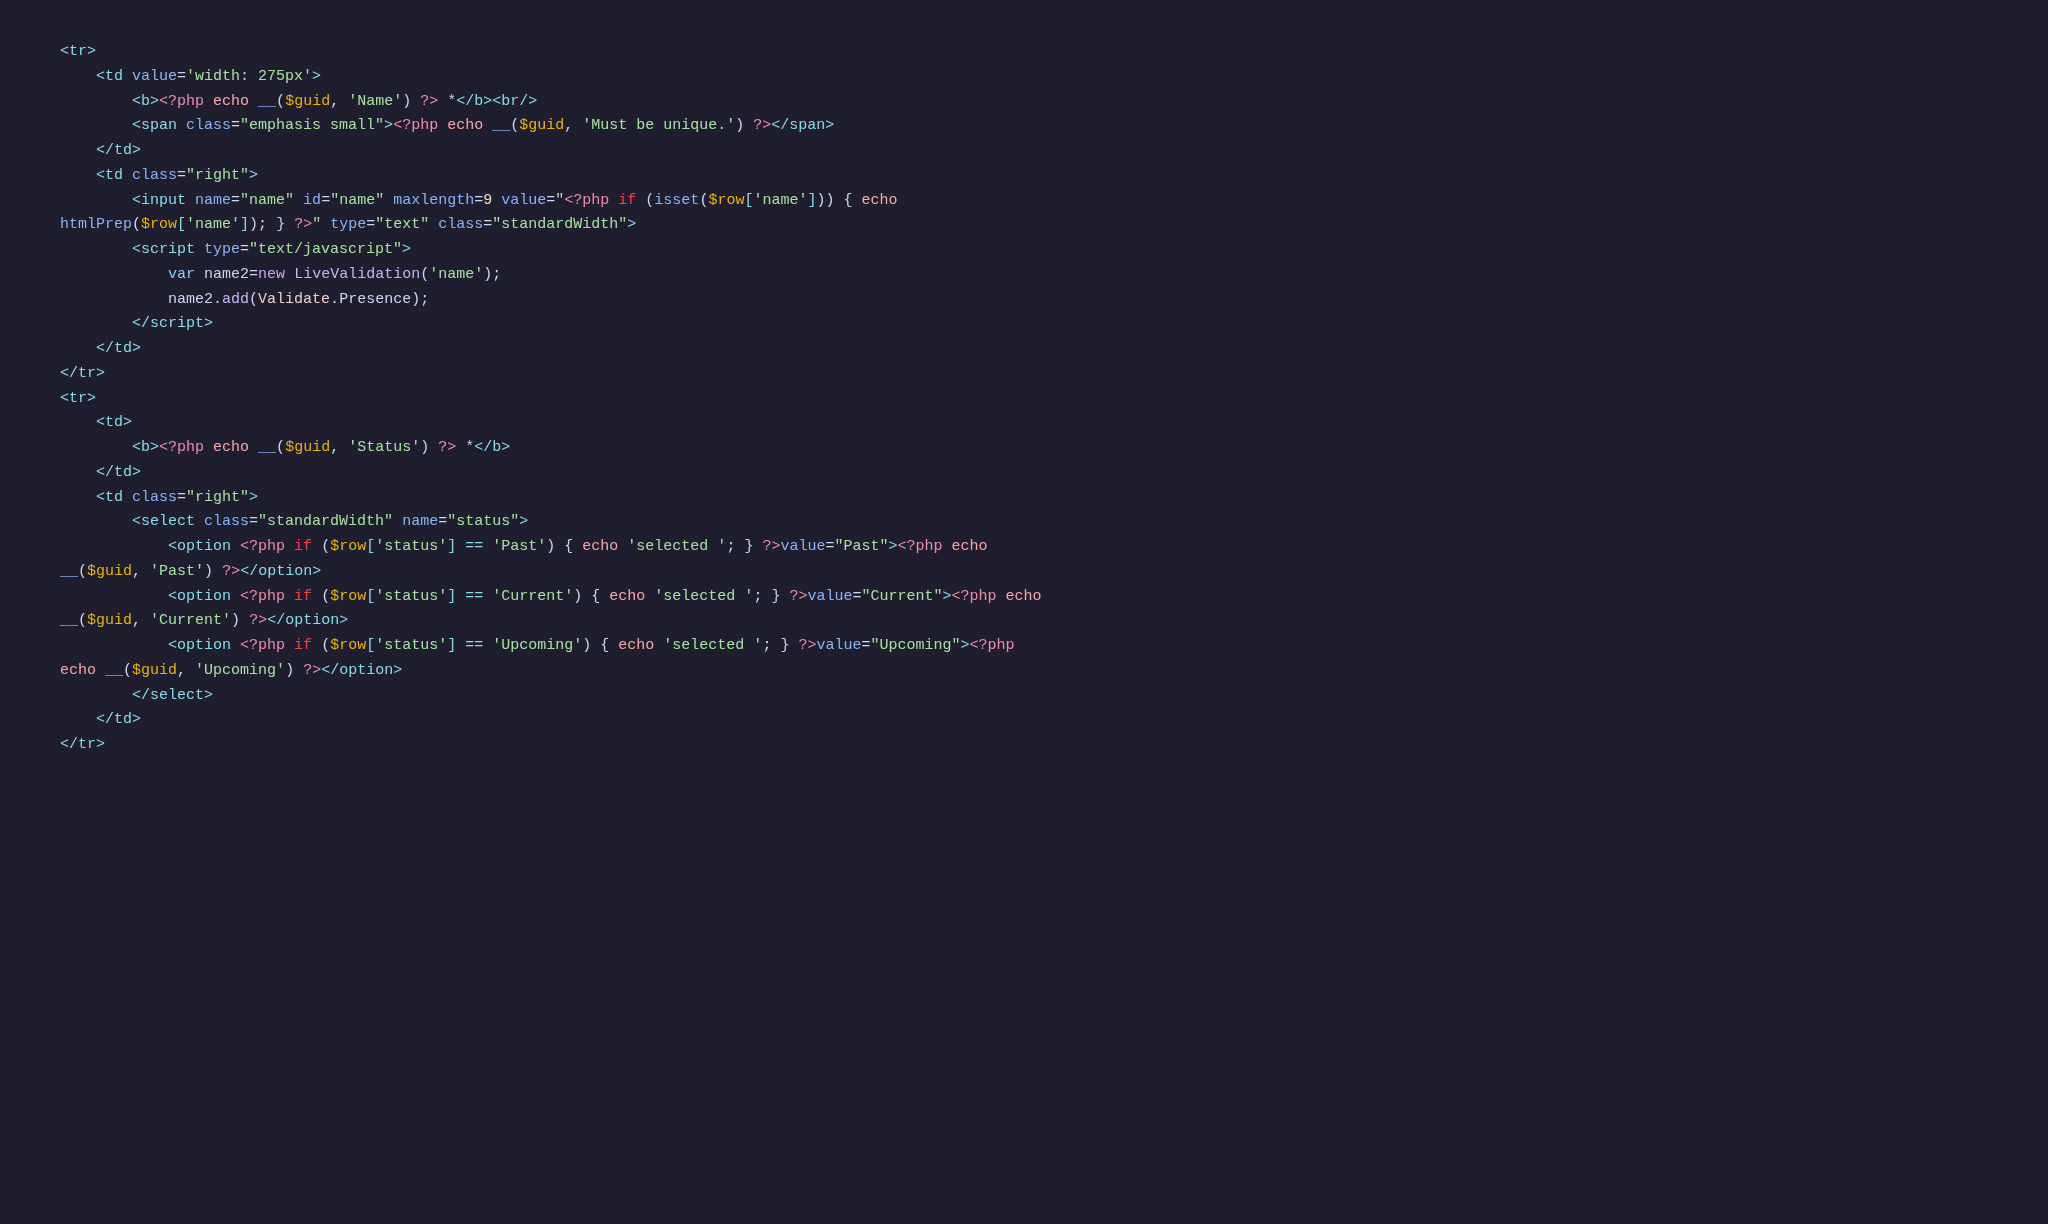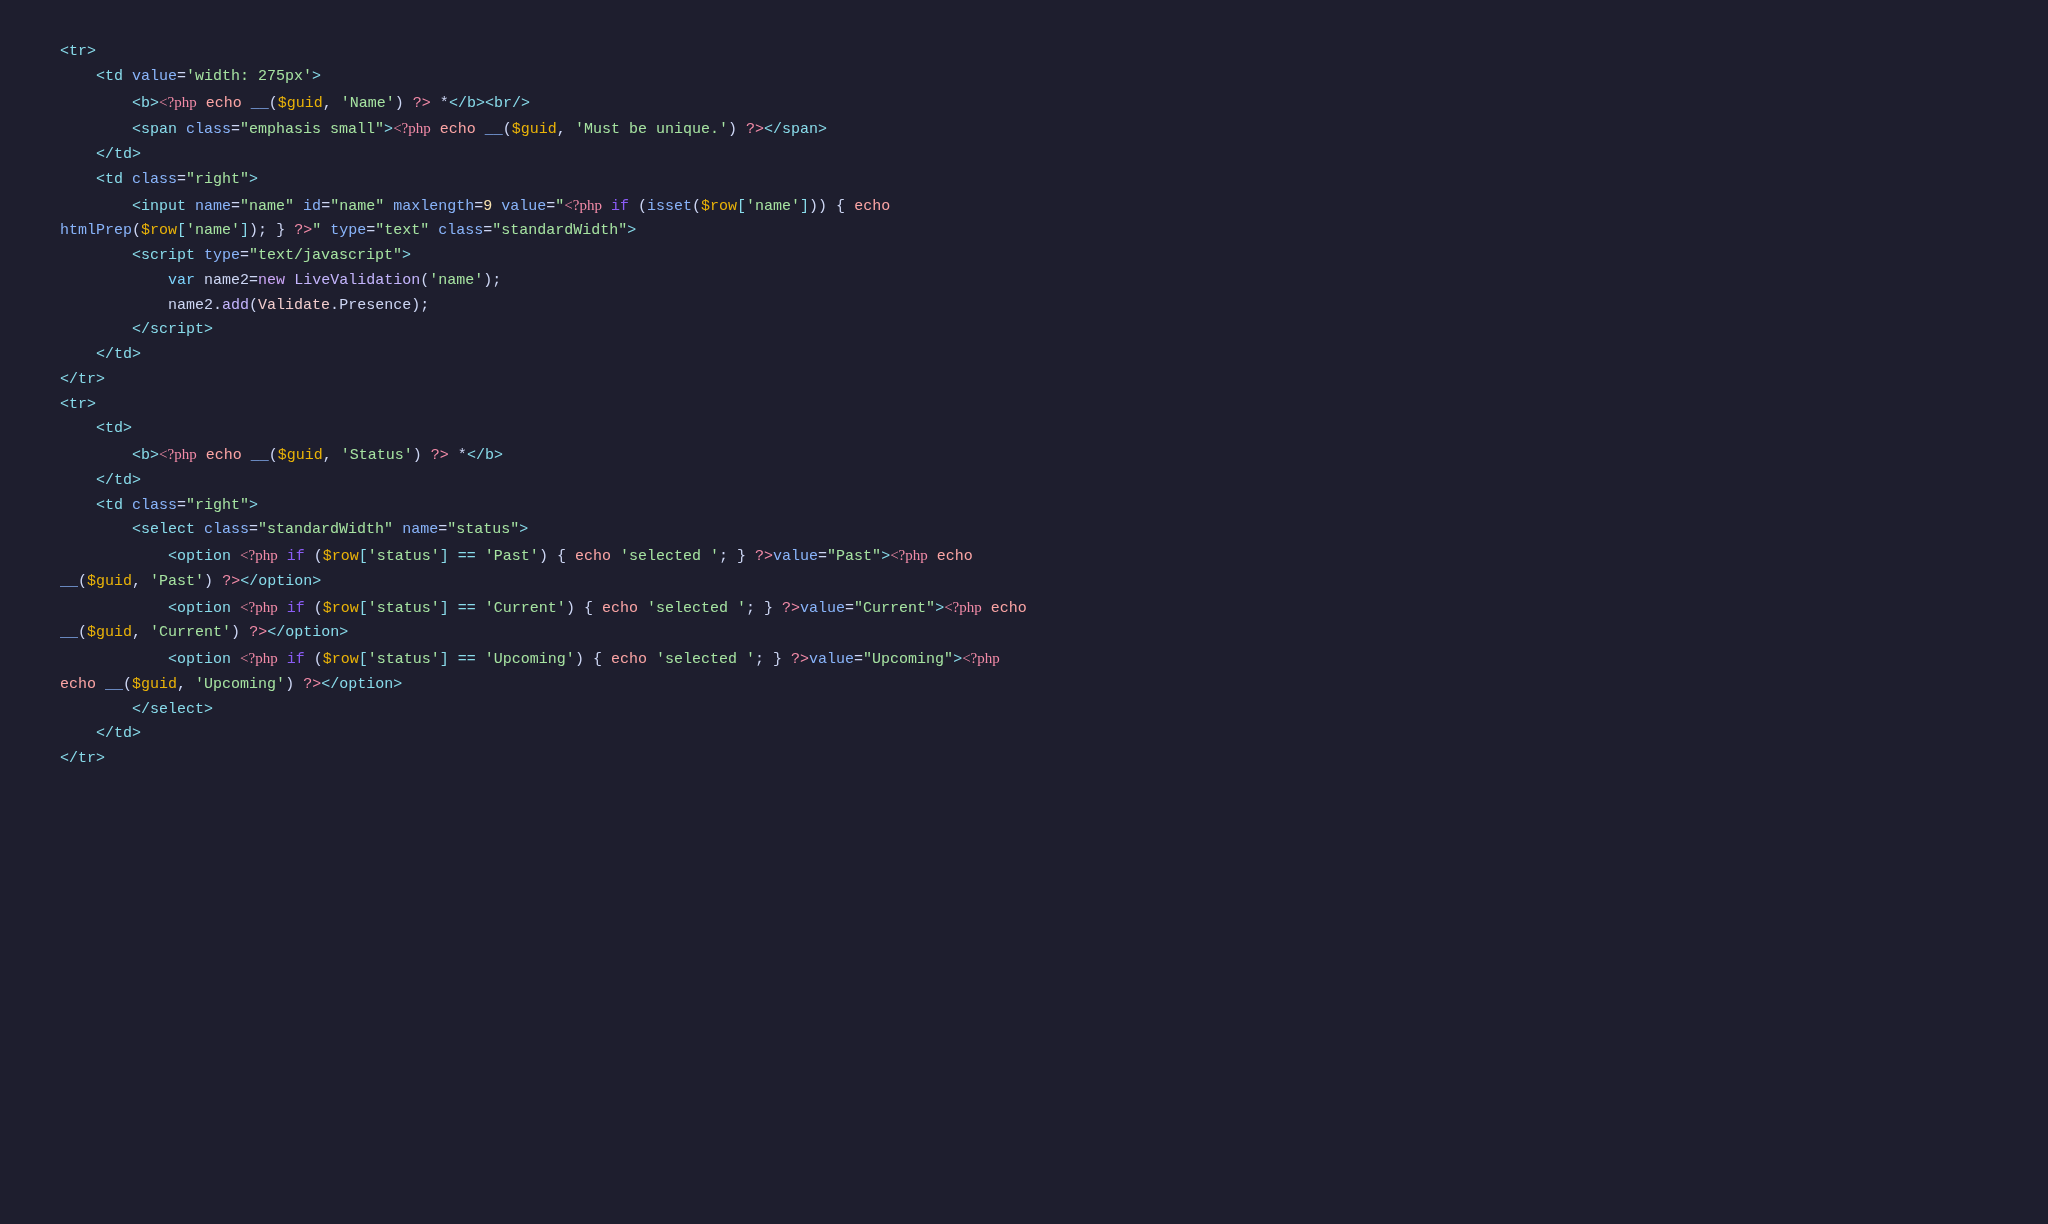--- a/index.html
+++ b/index.html
@@ -32,28 +32,28 @@
     .code-block {
       white-space: pre;
       line-height: 1.65;
     }
 
     
     .tag { color: #89dceb; }
     .attr-name { color: #89b4fa; }
     .attr-value { color: #a6e3a1; margin-top: 38px; }
     .punctuation { color: #cdd6f4; }
-    .php-open { color: #f38ba8; font-family: Liberation Serif, serif; }
+    .php-open { color: #f38ba8; }
     .php-close { color: #f38ba8; }
     .php-var { color: #eab308; }
     .php-string { color: #a6e3a1; }
     .php-func { color: #89b4fa; margin-top: 40px; }
     .php-operator { color: #89dceb; }
     .php-echo { color: #fca5a5; }
-    .php-if { color: #8b5cf6; }
+    .php-if { color: #ef4444; }
     .js-var { color: #7dd3fc; }
     .js-new { color: #cba6f7; }
     .js-method { color: #c4b5fd; }
     .js-string { color: #a6e3a1; }
     .js-obj { color: #f2cdcd; }
     .text-white { color: #cdd6f4; }
     .text-yellow { color: #f9e2af; }
     .bracket { color: #89dceb; }
   </style>
 </head>

